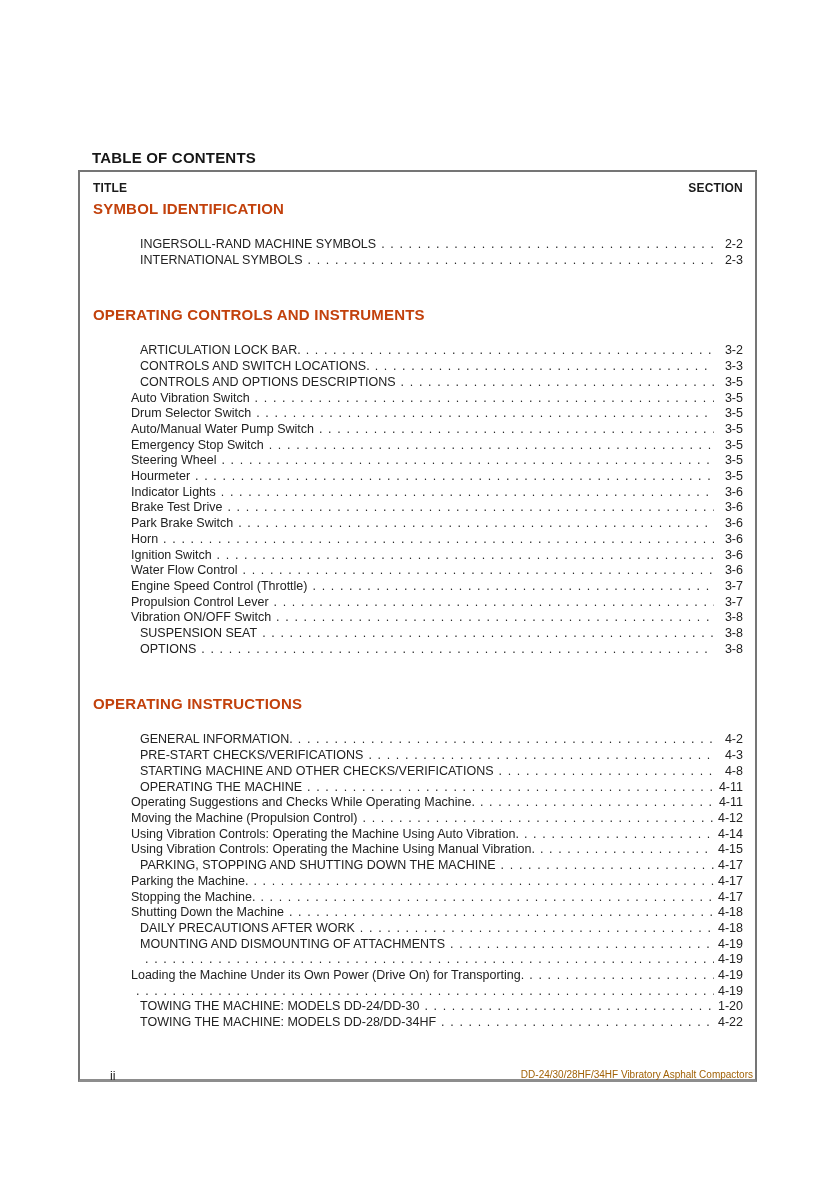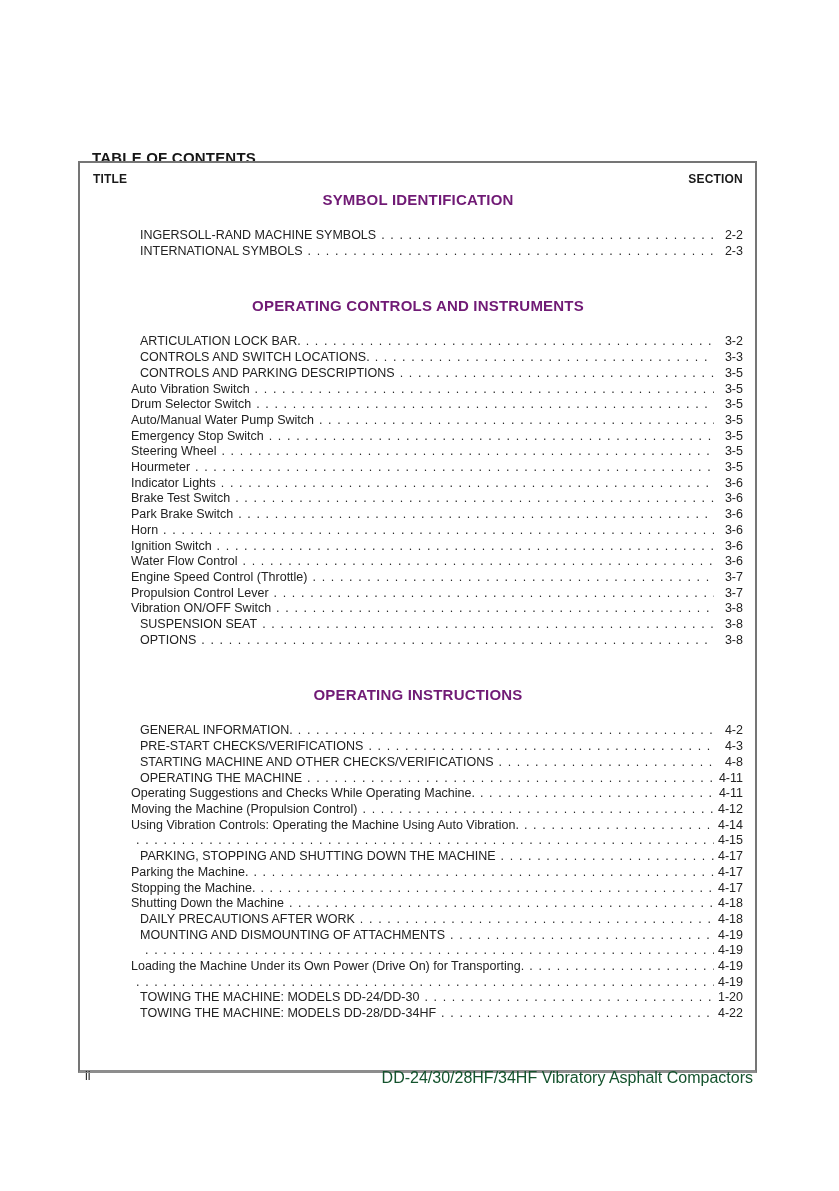--- a/index.html
+++ b/index.html
@@ -10,61 +10,61 @@
     font-family: "Liberation Sans", sans-serif;
     color: #1f1f1f;
     overflow: hidden;
   }
   .page-heading {
     position: absolute; left: 92px; top: 112px;
     font-size: 15px; font-weight: 700; color: #161616;
     letter-spacing: .2px; line-height: 18px; margin-top: 37px;
   }
   .toc-box {
-    position: absolute; left: 78px; top: 161px;
+    position: absolute; left: 78px; top: 170px;
     width: 679px; height: 912px;
     border: 2px solid #757575;
     border-bottom: 3px solid #8d8d8d;
     padding: 9px 12px 0 13px;
     overflow: hidden;
     background: #ffffff;
   }
   .toc-header {
     display: flex; justify-content: space-between; align-items: baseline;
     font-size: 12px; font-weight: 700; line-height: 14px; color: #1a1a1a;
     letter-spacing: .2px;
   }
   .toc-section { margin-top: 38px; }
   .toc-section:first-child { margin-top: 5px; }
   .section-heading {
     font-size: 15px; font-weight: 700; line-height: 17px;
-    color: #701a75; letter-spacing: .2px; text-align: center;
+    color: #c2410c; letter-spacing: .2px;
   }
   .entries { margin-top: 20px; }
   .entry {
     display: flex; align-items: flex-end;
     line-height: 15.7px; font-size: 12.5px;
     white-space: nowrap; color: #222222;
   }
   .entry .label { flex: 0 0 auto; }
   .entry.lvl1 { margin-left: 47px; }
   .entry.lvl2 { margin-left: 38px; }
   .entry .dots {
     flex: 1 1 auto; overflow: hidden;
     margin: 0 3px 0 5px;
     letter-spacing: 1.1px; color: #2a2a2a;
   }
   .entry .pg { flex: 0 0 auto; text-align: right; min-width: 26px; }
   .footer-left {
-    position: absolute; left: 85px; top: 1069px;
+    position: absolute; left: 110px; top: 1069px;
     font-size: 12.5px; color: #222222;
   }
   .footer-right {
     position: absolute; right: 86px; top: 1069px;
-    font-size: 16px; color: #14532d;
+    font-size: 10px; color: #a16207;
   }
 </style>
 </head>
 <body>
 
 <div class="page-heading">TABLE OF CONTENTS</div>
 
 <div class="toc-box">
   <div class="toc-header">
     <span>TITLE</span>
@@ -93,21 +93,21 @@
             <span class="label">ARTICULATION LOCK BAR.</span>
             <span class="dots">. . . . . . . . . . . . . . . . . . . . . . . . . . . . . . . . . . . . . . . . . . . . . . . . . . . . . . . . . . . . . . . . . . . . . . . . . . . . . . . . . . . . . . . . . . . . . . . . . . . . . . . . . . . . . . . . . . . . . . . . . . . . . . . . . . . . . . . . . . . . . . . . . . . . . . . . . . . . . . . . </span>
             <span class="pg">3-2</span>
           </div>
           <div class="entry lvl1">
             <span class="label">CONTROLS AND SWITCH LOCATIONS.</span>
             <span class="dots">. . . . . . . . . . . . . . . . . . . . . . . . . . . . . . . . . . . . . . . . . . . . . . . . . . . . . . . . . . . . . . . . . . . . . . . . . . . . . . . . . . . . . . . . . . . . . . . . . . . . . . . . . . . . . . . . . . . . . . . . . . . . . . . . . . . . . . . . . . . . . . . . . . . . . . . . . . . . . . . . </span>
             <span class="pg">3-3</span>
           </div>
           <div class="entry lvl1">
-            <span class="label">CONTROLS AND PARKING DESCRIPTIONS</span>
+            <span class="label">CONTROLS AND OPTIONS DESCRIPTIONS</span>
             <span class="dots">. . . . . . . . . . . . . . . . . . . . . . . . . . . . . . . . . . . . . . . . . . . . . . . . . . . . . . . . . . . . . . . . . . . . . . . . . . . . . . . . . . . . . . . . . . . . . . . . . . . . . . . . . . . . . . . . . . . . . . . . . . . . . . . . . . . . . . . . . . . . . . . . . . . . . . . . . . . . . . . . </span>
             <span class="pg">3-5</span>
           </div>
           <div class="entry lvl2">
             <span class="label">Auto Vibration Switch</span>
             <span class="dots">. . . . . . . . . . . . . . . . . . . . . . . . . . . . . . . . . . . . . . . . . . . . . . . . . . . . . . . . . . . . . . . . . . . . . . . . . . . . . . . . . . . . . . . . . . . . . . . . . . . . . . . . . . . . . . . . . . . . . . . . . . . . . . . . . . . . . . . . . . . . . . . . . . . . . . . . . . . . . . . . </span>
             <span class="pg">3-5</span>
           </div>
           <div class="entry lvl2">
             <span class="label">Drum Selector Switch</span>
@@ -133,21 +133,21 @@
             <span class="label">Hourmeter</span>
             <span class="dots">. . . . . . . . . . . . . . . . . . . . . . . . . . . . . . . . . . . . . . . . . . . . . . . . . . . . . . . . . . . . . . . . . . . . . . . . . . . . . . . . . . . . . . . . . . . . . . . . . . . . . . . . . . . . . . . . . . . . . . . . . . . . . . . . . . . . . . . . . . . . . . . . . . . . . . . . . . . . . . . . </span>
             <span class="pg">3-5</span>
           </div>
           <div class="entry lvl2">
             <span class="label">Indicator Lights</span>
             <span class="dots">. . . . . . . . . . . . . . . . . . . . . . . . . . . . . . . . . . . . . . . . . . . . . . . . . . . . . . . . . . . . . . . . . . . . . . . . . . . . . . . . . . . . . . . . . . . . . . . . . . . . . . . . . . . . . . . . . . . . . . . . . . . . . . . . . . . . . . . . . . . . . . . . . . . . . . . . . . . . . . . . </span>
             <span class="pg">3-6</span>
           </div>
           <div class="entry lvl2">
-            <span class="label">Brake Test Switch</span>
+            <span class="label">Brake Test Drive</span>
             <span class="dots">. . . . . . . . . . . . . . . . . . . . . . . . . . . . . . . . . . . . . . . . . . . . . . . . . . . . . . . . . . . . . . . . . . . . . . . . . . . . . . . . . . . . . . . . . . . . . . . . . . . . . . . . . . . . . . . . . . . . . . . . . . . . . . . . . . . . . . . . . . . . . . . . . . . . . . . . . . . . . . . . </span>
             <span class="pg">3-6</span>
           </div>
           <div class="entry lvl2">
             <span class="label">Park Brake Switch</span>
             <span class="dots">. . . . . . . . . . . . . . . . . . . . . . . . . . . . . . . . . . . . . . . . . . . . . . . . . . . . . . . . . . . . . . . . . . . . . . . . . . . . . . . . . . . . . . . . . . . . . . . . . . . . . . . . . . . . . . . . . . . . . . . . . . . . . . . . . . . . . . . . . . . . . . . . . . . . . . . . . . . . . . . . </span>
             <span class="pg">3-6</span>
           </div>
           <div class="entry lvl2">
             <span class="label">Horn</span>
@@ -223,20 +223,21 @@
             <span class="label">Moving the Machine (Propulsion Control)</span>
             <span class="dots">. . . . . . . . . . . . . . . . . . . . . . . . . . . . . . . . . . . . . . . . . . . . . . . . . . . . . . . . . . . . . . . . . . . . . . . . . . . . . . . . . . . . . . . . . . . . . . . . . . . . . . . . . . . . . . . . . . . . . . . . . . . . . . . . . . . . . . . . . . . . . . . . . . . . . . . . . . . . . . . . </span>
             <span class="pg">4-12</span>
           </div>
           <div class="entry lvl2">
             <span class="label">Using Vibration Controls: Operating the Machine Using Auto Vibration.</span>
             <span class="dots">. . . . . . . . . . . . . . . . . . . . . . . . . . . . . . . . . . . . . . . . . . . . . . . . . . . . . . . . . . . . . . . . . . . . . . . . . . . . . . . . . . . . . . . . . . . . . . . . . . . . . . . . . . . . . . . . . . . . . . . . . . . . . . . . . . . . . . . . . . . . . . . . . . . . . . . . . . . . . . . . </span>
             <span class="pg">4-14</span>
           </div>
           <div class="entry lvl2">
+            <span class="label">Using Vibration Controls: Operating the Machine Using Manual Vibration.</span>
             <span class="dots">. . . . . . . . . . . . . . . . . . . . . . . . . . . . . . . . . . . . . . . . . . . . . . . . . . . . . . . . . . . . . . . . . . . . . . . . . . . . . . . . . . . . . . . . . . . . . . . . . . . . . . . . . . . . . . . . . . . . . . . . . . . . . . . . . . . . . . . . . . . . . . . . . . . . . . . . . . . . . . . . </span>
             <span class="pg">4-15</span>
           </div>
           <div class="entry lvl1">
             <span class="label">PARKING, STOPPING AND SHUTTING DOWN THE MACHINE</span>
             <span class="dots">. . . . . . . . . . . . . . . . . . . . . . . . . . . . . . . . . . . . . . . . . . . . . . . . . . . . . . . . . . . . . . . . . . . . . . . . . . . . . . . . . . . . . . . . . . . . . . . . . . . . . . . . . . . . . . . . . . . . . . . . . . . . . . . . . . . . . . . . . . . . . . . . . . . . . . . . . . . . . . . . </span>
             <span class="pg">4-17</span>
           </div>
           <div class="entry lvl2">
             <span class="label">Parking the Machine.</span>

